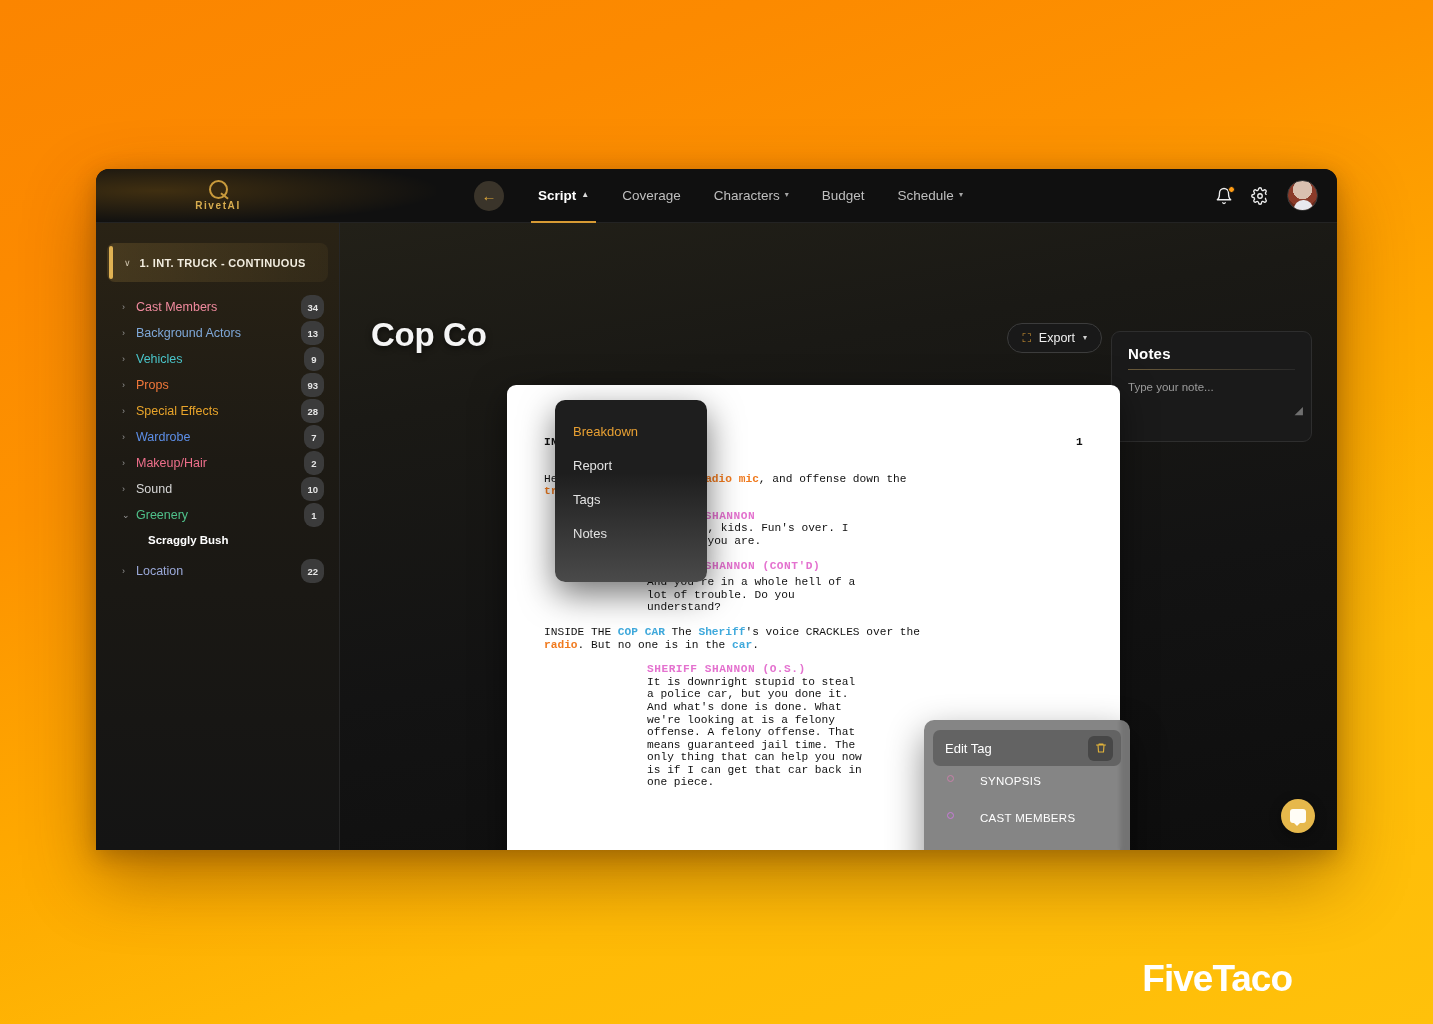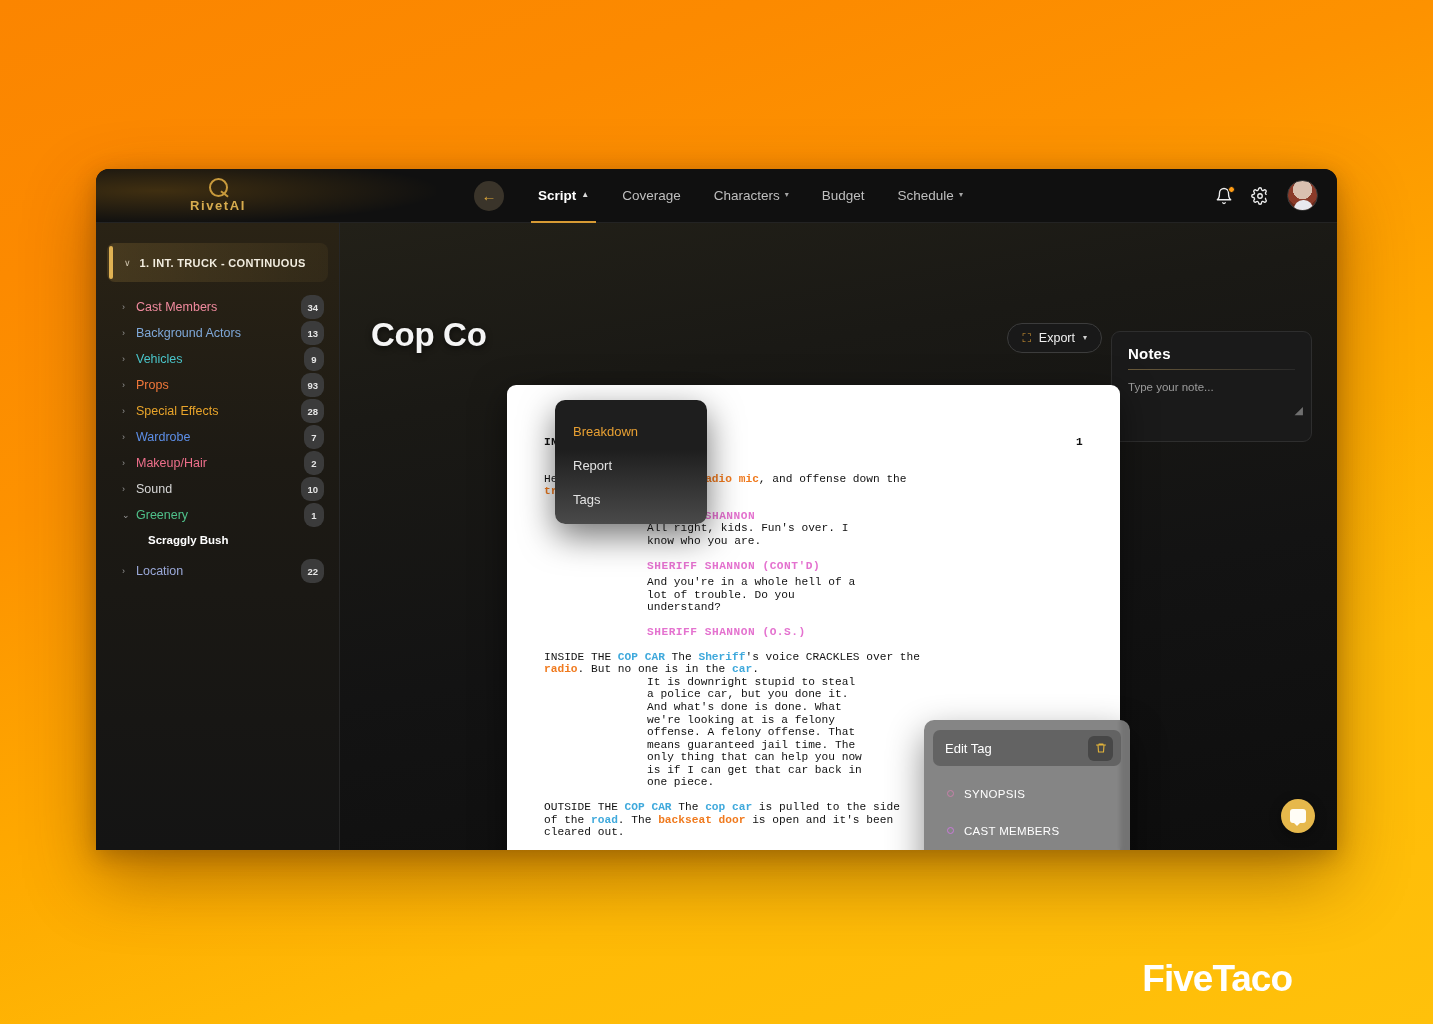--- a/index.html
+++ b/index.html
@@ -40,21 +40,21 @@
   }
   .logo-mark {
     width: 19px; height: 19px; border-radius: 50%;
     border: 2px solid #C89A3C; position: relative;
   }
   .logo-mark::after {
     content: ""; position: absolute; right: -3px; bottom: 0px;
     width: 9px; height: 2px; background: #C89A3C; transform: rotate(38deg);
   }
   .logo-text {
-    font-size: 13px; font-weight: 700; letter-spacing: 1.6px;
+    font-size: 10px; font-weight: 700; letter-spacing: 1.6px;
     color: #D7AC4E;
   }
 
   .nav {
     display: flex; align-items: center; gap: 7px; height: 54px;
     margin-left: 134px;
   }
   .back-btn {
     width: 30px; height: 30px; border-radius: 50%;
     background: #3a342a; color: #E0A93A; font-size: 15px;
@@ -175,21 +175,21 @@
   .sl .right { margin-left:auto; }
   .blk { margin-top: 12px; white-space: pre-wrap; }
   .dlg { margin-top: 12px; padding-left: 103px; white-space: pre-wrap; }
   .cue { padding-left: 22px; font-weight:700; letter-spacing:.5px; }
   .t-blue { color:#3FA9DC; font-weight:700; }
   .t-orange { color:#F07A1E; font-weight:700; }
   .t-mag { color:#E472CF; font-weight:700; }
 
   
   .dropdown {
-    position:absolute; left: 459px; top: 231px; width: 152px; height: 124px;
+    position:absolute; left: 459px; top: 231px; width: 152px; height: 182px;
     border-radius: 10px;
     background: linear-gradient(180deg, #1E1E1E 0%, #1E1E1E 40%, #4a4a4a 100%);
     box-shadow: 0 12px 34px rgba(0,0,0,.55);
     padding: 14px 0 0 0; z-index: 40; overflow:hidden;
   }
   .dd-item {
     height: 34px; display:flex; align-items:center; padding-left: 18px;
     font-size: 13px; color:#E2E2E2; cursor:pointer;
   }
   .dd-item.hl { color:#E8A033; }
@@ -208,21 +208,21 @@
     display:flex; align-items:center; padding: 0 8px 0 12px;
     margin-bottom: 9px;
   }
   .tagpop-head .t { color:#FFFFFF; font-size:13px; font-weight:400; flex:1; }
   .trash {
     width:25px; height:25px; border-radius:6px; background: rgba(70,70,70,.95);
     display:flex; align-items:center; justify-content:center;
     color:#E2B33A; font-size:12px; cursor:pointer;
   }
   .tag-row {
-    height: 37px; display:flex; align-items:center; gap:10px;
+    height: 37px; display:flex; gap:26px;
     padding-left: 14px; color:#FFFFFF; font-size:11.5px; letter-spacing:.3px;
     cursor:pointer;
   }
   .tag-dot { width:7px; height:7px; border-radius:50%; border:1.6px solid; }
 
   
   .chat-fab {
     position:absolute; right: 22px; bottom: 17px; width: 34px; height: 34px;
     border-radius: 50%; background:#E6B84B;
     display:flex; align-items:center; justify-content:center; cursor:pointer;
@@ -402,37 +402,34 @@
 
       <div class="blk cue" style="padding-left:103px"><span class="t-mag">SHERIFF SHANNON</span></div>
       <div class="dlg" style="margin-top:0">All right, kids. Fun's over. I
 know who you are.</div>
 
       <div class="blk cue" style="padding-left:103px"><span class="t-mag">SHERIFF SHANNON (CONT'D)</span></div>
       <div class="dlg" style="margin-top:4px">And you're in a whole hell of a
 lot of trouble. Do you
 understand?</div>
 
-      <div class="blk cue" style="padding-left:103px"><span class="t-mag">SHERIFF SHANNON (O.S.)</span></div>
-
       <div class="blk"><span>INSIDE THE </span><span class="t-blue">COP CAR</span><span> The </span><span class="t-blue">Sheriff</span><span>'s voice CRACKLES over the
 </span><span class="t-orange">radio</span><span>. But no one is in the </span><span class="t-blue">car</span><span>.</span></div>
+
+      <div class="blk cue" style="padding-left:103px"><span class="t-mag">SHERIFF SHANNON (O.S.)</span></div>
       <div class="dlg" style="margin-top:0">It is downright stupid to steal
 a police car, but you done it.
 And what's done is done. What
 we're looking at is a felony
 offense. A felony offense. That
 means guaranteed jail time. The
 only thing that can help you now
 is if I can get that car back in
 one piece.</div>
 
-      <div class="blk"><span>OUTSIDE THE </span><span class="t-blue">COP CAR</span><span> The </span><span class="t-blue">cop car</span><span> is pulled to the side
-of the </span><span class="t-blue">road</span><span>. The </span><span class="t-orange">backseat door</span><span> is open and it's been
-cleared out.</span></div>
 
     </div>
 
     <div class="chat-fab">
       <div class="bub"></div>
     </div>
   </div>
 
   <div class="dropdown">
     <div class="dd-item hl">Breakdown</div>

